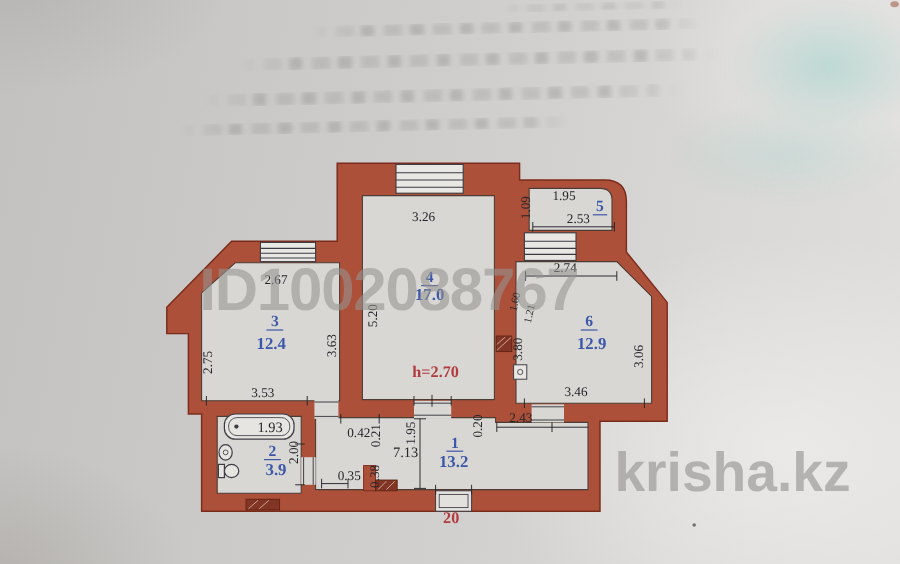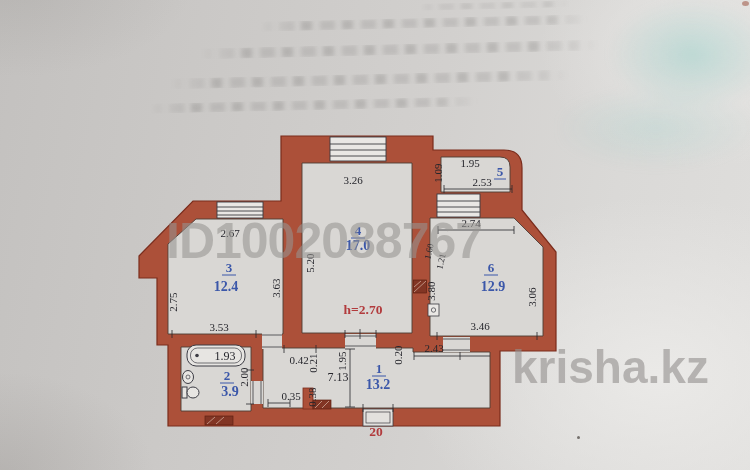--- a/index.html
+++ b/index.html
@@ -20,21 +20,21 @@
   
   .bleed{position:absolute;filter:blur(2px);opacity:.55;transform:rotate(-1.3deg);
     background:repeating-linear-gradient(90deg, rgba(118,116,114,.5) 0 11px, rgba(118,116,114,0) 11px 19px,
                rgba(118,116,114,.35) 19px 34px, rgba(118,116,114,0) 34px 41px);
     -webkit-mask-image:linear-gradient(90deg,transparent,black 12%,black 85%,transparent);
             mask-image:linear-gradient(90deg,transparent,black 12%,black 85%,transparent);}
   .speck{position:absolute;border-radius:50%;}
   
   .wm-id{position:absolute;left:166px;top:212px;font-weight:bold;font-size:50px;
     letter-spacing:-1px;color:rgba(150,148,145,0.58);white-space:nowrap;}
-  .wm-site{position:absolute;left:512px;top:340px;font-weight:bold;font-size:46px;
+  .wm-site{position:absolute;left:512px;top:366px;font-weight:bold;font-size:46px;
     letter-spacing:0px;color:rgba(148,146,143,0.62);white-space:nowrap;}
   
   text{font-family:"Liberation Serif",serif;}
   .dim{font-size:11px;fill:#26262c;}
   .dim-s{font-size:9px;fill:#26262c;}
   .dim-b{font-size:12px;fill:#26262c;}
   .rnum{font-size:13px;font-weight:bold;fill:#3b57a9;}
   .rarea{font-size:14px;font-weight:bold;fill:#3b57a9;}
   .rednote{font-size:13.5px;font-weight:bold;fill:#b23b3d;}
 </style>

